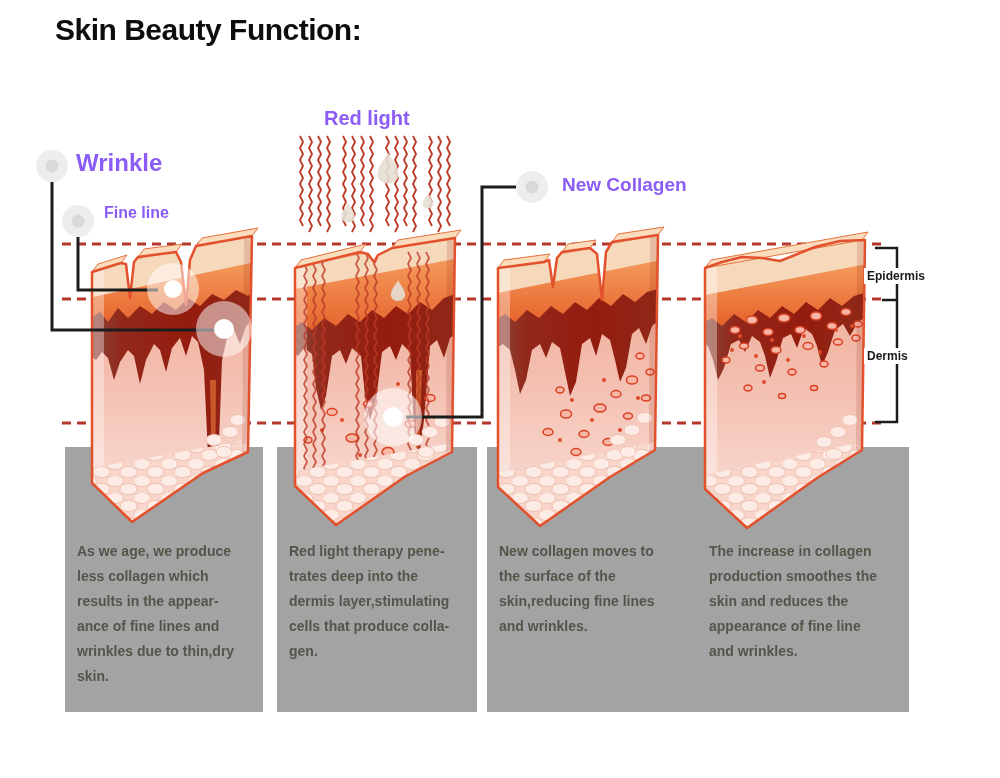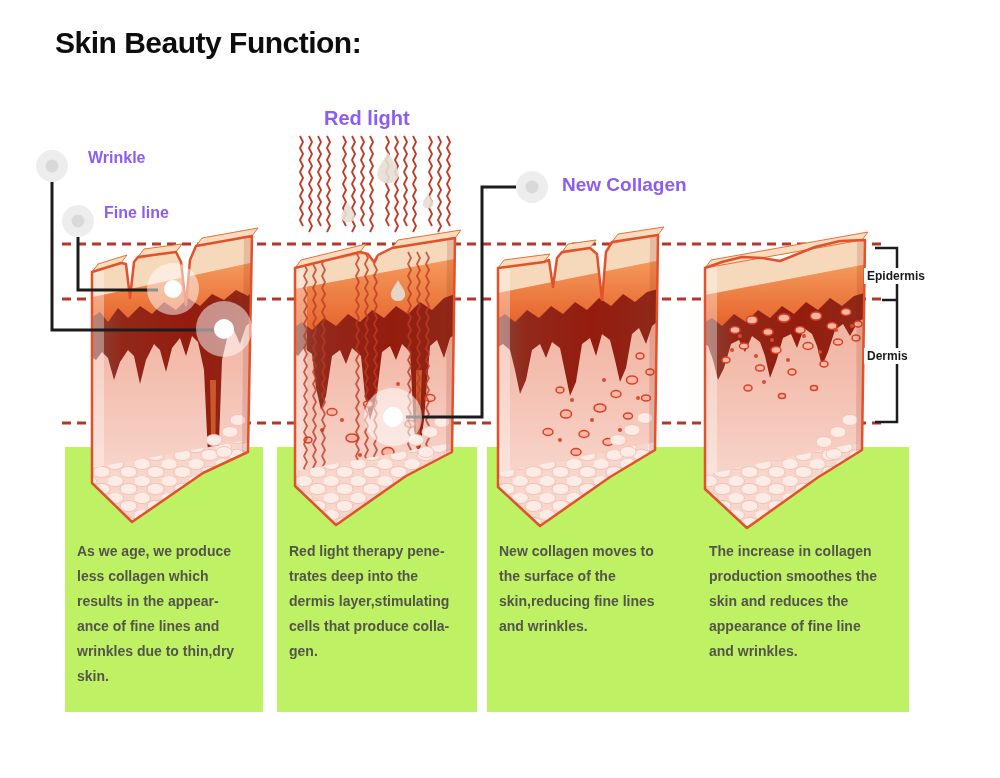--- a/index.html
+++ b/index.html
@@ -2,36 +2,36 @@
 <html><head>
 <meta charset="utf-8">
 <style>
   html,body{margin:0;padding:0;background:#fff;}
   .stage{
     position:relative;width:1000px;height:778px;background:#ffffff;
     font-family:"Liberation Sans",sans-serif;overflow:hidden;
   }
   .stage svg{position:absolute;left:0;top:0;}
   .page-title{
-    position:absolute;left:55px;top:26px;font-size:30px;font-weight:bold;
+    position:absolute;left:55px;top:13px;font-size:30px;font-weight:bold;
     letter-spacing:-0.5px;color:#0d0d0d;
   }
   .callout-label{position:absolute;font-weight:bold;color:#8b5cf6;}
-  .lbl-wrinkle{left:88px;top:149px;font-size:16px;}
+  .lbl-wrinkle{left:76px;top:149px;font-size:24px;}
   .lbl-fineline{left:104px;top:204px;font-size:16px;}
   .lbl-redlight{left:324px;top:107px;font-size:20px;}
   .lbl-newcollagen{left:562px;top:174px;font-size:19px;text-align:right;}
   .side-label{
     position:absolute;font-size:12px;font-weight:bold;color:#1a1a1a;
     background:#ffffff;padding:1px 3px;
   }
   .lbl-epidermis{left:864px;top:268px;}
   .lbl-dermis{left:864px;top:348px;}
   .panel{
-    position:absolute;top:447px;height:265px;background:#bef264;
+    position:absolute;top:447px;height:265px;background:#a3a3a3;
   }
   .panel-1{left:65px;width:198px;}
   .panel-2{left:277px;width:200px;}
   .panel-3{left:487px;width:240px;}
   .panel-4{left:697px;width:212px;}
   .panel-text{
     padding:92px 10px 0 12px;font-size:14px;font-weight:bold;line-height:25px;
     color:#55544a;white-space:pre-line;
   }
 </style>

